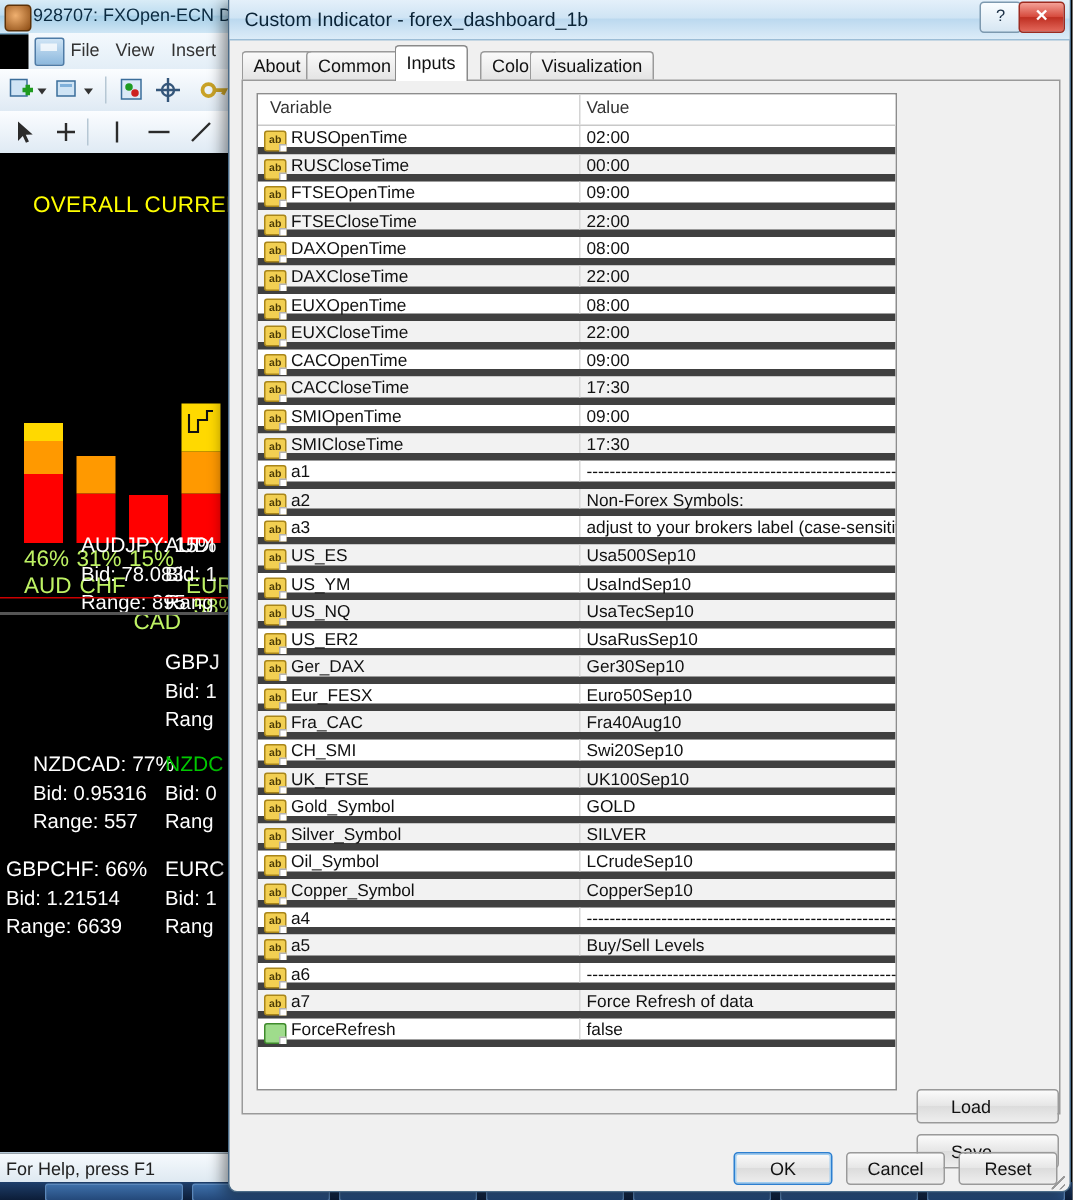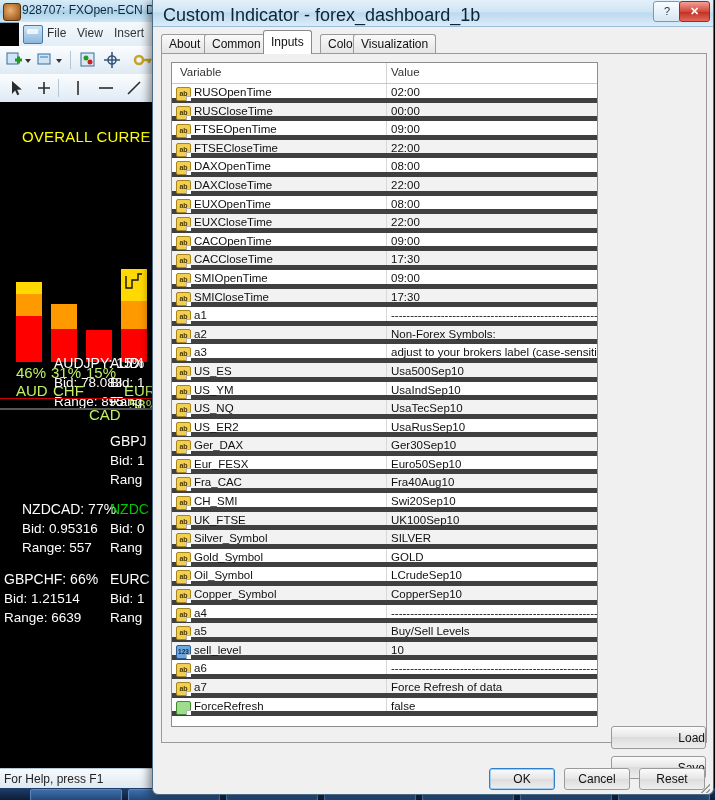--- a/index.html
+++ b/index.html
@@ -70,21 +70,21 @@
     border-top:none;
     border-radius:0 0 6px 6px;
     box-shadow:-3px 2px 10px rgba(0,0,0,.45);
     box-sizing:border-box;
   }
   #dlg-titlebar{
     position:absolute;left:0;top:0;right:0;height:26px;
     background:linear-gradient(to bottom,#e4f0fa 0%,#cfe4f4 45%,#bcd9ef 50%,#dcecf8 100%);
     border-bottom:1px solid #9cbdd6;
   }
-  #dlg-title{position:absolute;left:10px;top:5px;font-size:18px;color:#0a2336;white-space:nowrap;}
+  #dlg-title{position:absolute;left:10px;top:5px;font-size:13px;color:#0a2336;white-space:nowrap;}
   .cap-btn{position:absolute;top:1px;height:19px;border:1px solid #7d99af;border-radius:3px;
     font-size:11px;color:#1b3045;text-align:center;line-height:18px;cursor:default;}
   #btn-help{right:32px;width:26px;background:linear-gradient(to bottom,#fafdff,#d6e6f2);}
   #btn-close{right:3px;width:29px;background:linear-gradient(to bottom,#f3a096,#d5473a 50%,#bf2f22 51%,#e3685b);
     color:#fff;font-weight:bold;border-color:#9c2b20;}
 
   
   #tabstrip{position:absolute;left:8px;top:30px;width:546px;height:24px;}
   .tab{position:absolute;top:4px;height:20px;line-height:19px;padding:0 7px;font-size:12px;color:#111;
     background:linear-gradient(to bottom,#fafafa,#e3e3e3);border:1px solid #9a9a9a;
@@ -113,23 +113,23 @@
   .ico.str{background:#f2cf52;border:1px solid #a9861a;border-radius:2px 2px 0 2px;
     font-size:7px;line-height:11px;text-align:center;color:#4a3a05;font-weight:bold;}
   .ico.num{background:#6ea6de;border:1px solid #2a5c93;border-radius:2px 2px 0 2px;
     font-size:6.5px;line-height:11px;text-align:center;color:#0d2b4c;font-weight:bold;}
   .ico.bool{background:#9fdc8c;border:1px solid #3f8a2c;border-radius:2px 2px 0 2px;
     font-size:8px;line-height:10px;text-align:center;color:#184a0c;font-weight:bold;}
   .ico:after{content:"";position:absolute;right:-1px;bottom:-1px;width:4px;height:4px;
     background:#fff;border-left:1px solid rgba(0,0,0,.3);border-top:1px solid rgba(0,0,0,.3);}
 
   
-  .sbtn{position:absolute;width:95px;height:23px;font-size:12px;color:#111;text-align:right;line-height:22px;
+  .sbtn{position:absolute;width:95px;height:23px;font-size:12px;color:#111;text-align:left;line-height:22px;
     background:linear-gradient(to bottom,#fbfbfb,#e6e6e6 48%,#dcdcdc 50%,#eeeeee);
-    border:1px solid #9a9a9a;border-radius:3px;cursor:default;box-sizing:border-box;}
+    border:1px solid #9a9a9a;border-radius:3px;cursor:default;box-sizing:border-box;padding-left:22px;}
   #btn-load{left:449px;top:672px;}
   #btn-save{left:449px;top:702px;}
 
   
   .fbtn{position:absolute;top:768px;width:66px;height:22px;font-size:12px;color:#111;text-align:center;line-height:21px;
     background:linear-gradient(to bottom,#fbfbfb,#e6e6e6 48%,#dcdcdc 50%,#eeeeee);
     border:1px solid #9a9a9a;border-radius:3px;cursor:default;box-sizing:border-box;}
   #btn-ok{left:336px;border-color:#2c7fd0;box-shadow:0 0 0 1px #9fcdf0 inset;}
   #btn-cancel{left:411px;}
   #btn-reset{left:486px;}
@@ -485,61 +485,55 @@
             <div class="vsep"></div>
             <div class="vn">CH_SMI</div>
             <div class="vv">Swi20Sep10</div>
           </div>
           <div class="row alt">
             <div class="ico str">ab</div>
             <div class="vsep"></div>
             <div class="vn">UK_FTSE</div>
             <div class="vv">UK100Sep10</div>
           </div>
+          <div class="row">
+            <div class="ico str">ab</div>
+            <div class="vsep"></div>
+            <div class="vn">Gold_Symbol</div>
+            <div class="vv">GOLD</div>
+          </div>
           <div class="row alt">
             <div class="ico str">ab</div>
             <div class="vsep"></div>
             <div class="vn">Silver_Symbol</div>
             <div class="vv">SILVER</div>
           </div>
           <div class="row">
             <div class="ico str">ab</div>
             <div class="vsep"></div>
-            <div class="vn">Gold_Symbol</div>
-            <div class="vv">GOLD</div>
-          </div>
-          <div class="row">
-            <div class="ico str">ab</div>
-            <div class="vsep"></div>
             <div class="vn">Oil_Symbol</div>
             <div class="vv">LCrudeSep10</div>
           </div>
           <div class="row alt">
             <div class="ico str">ab</div>
             <div class="vsep"></div>
             <div class="vn">Copper_Symbol</div>
             <div class="vv">CopperSep10</div>
           </div>
           <div class="row">
             <div class="ico str">ab</div>
             <div class="vsep"></div>
             <div class="vn">a4</div>
             <div class="vv">-------------------------------------------------------------</div>
           </div>
           <div class="row alt">
             <div class="ico str">ab</div>
             <div class="vsep"></div>
             <div class="vn">a5</div>
             <div class="vv">Buy/Sell Levels</div>
-          </div>
-          <div class="row alt">
-            <div class="ico num">123</div>
-            <div class="vsep"></div>
-            <div class="vn">sell_level</div>
-            <div class="vv">10</div>
           </div>
           <div class="row">
             <div class="ico str">ab</div>
             <div class="vsep"></div>
             <div class="vn">a6</div>
             <div class="vv">-------------------------------------------------------------</div>
           </div>
           <div class="row alt">
             <div class="ico str">ab</div>
             <div class="vsep"></div>

